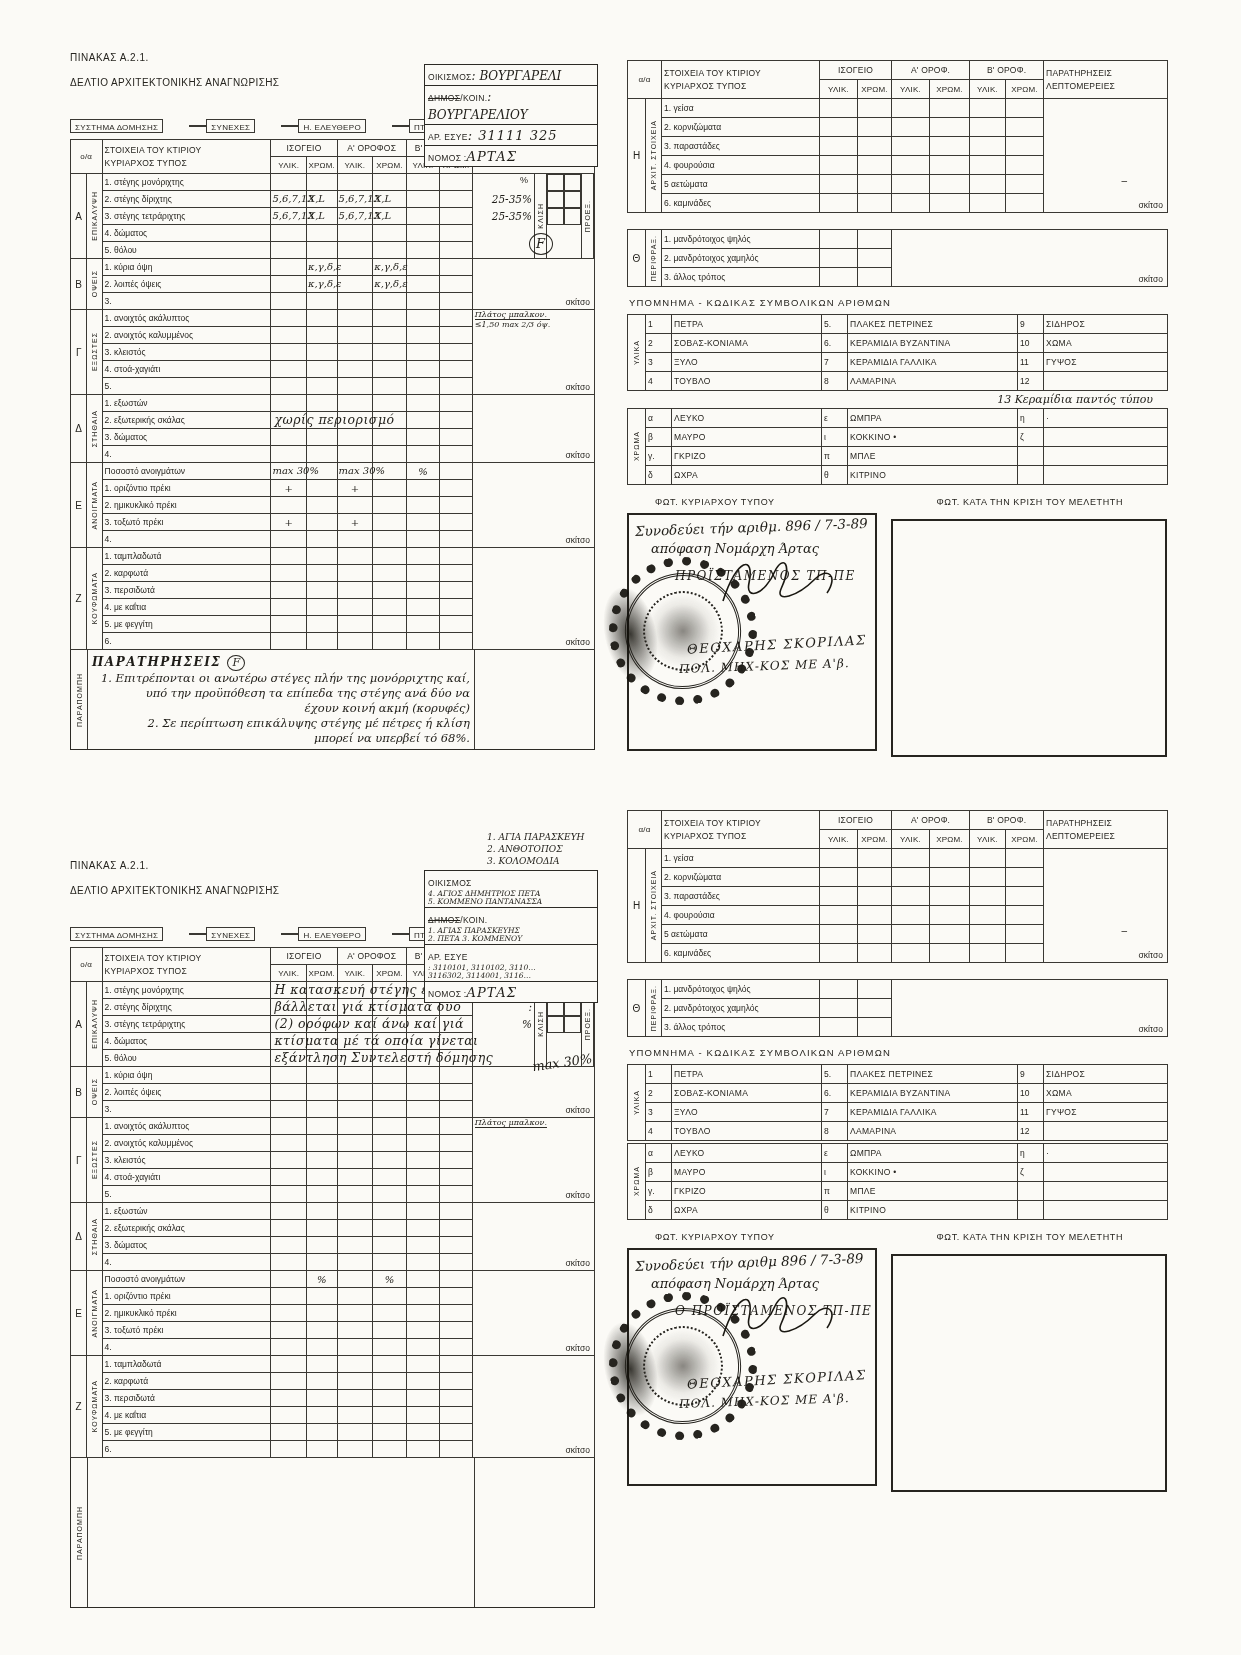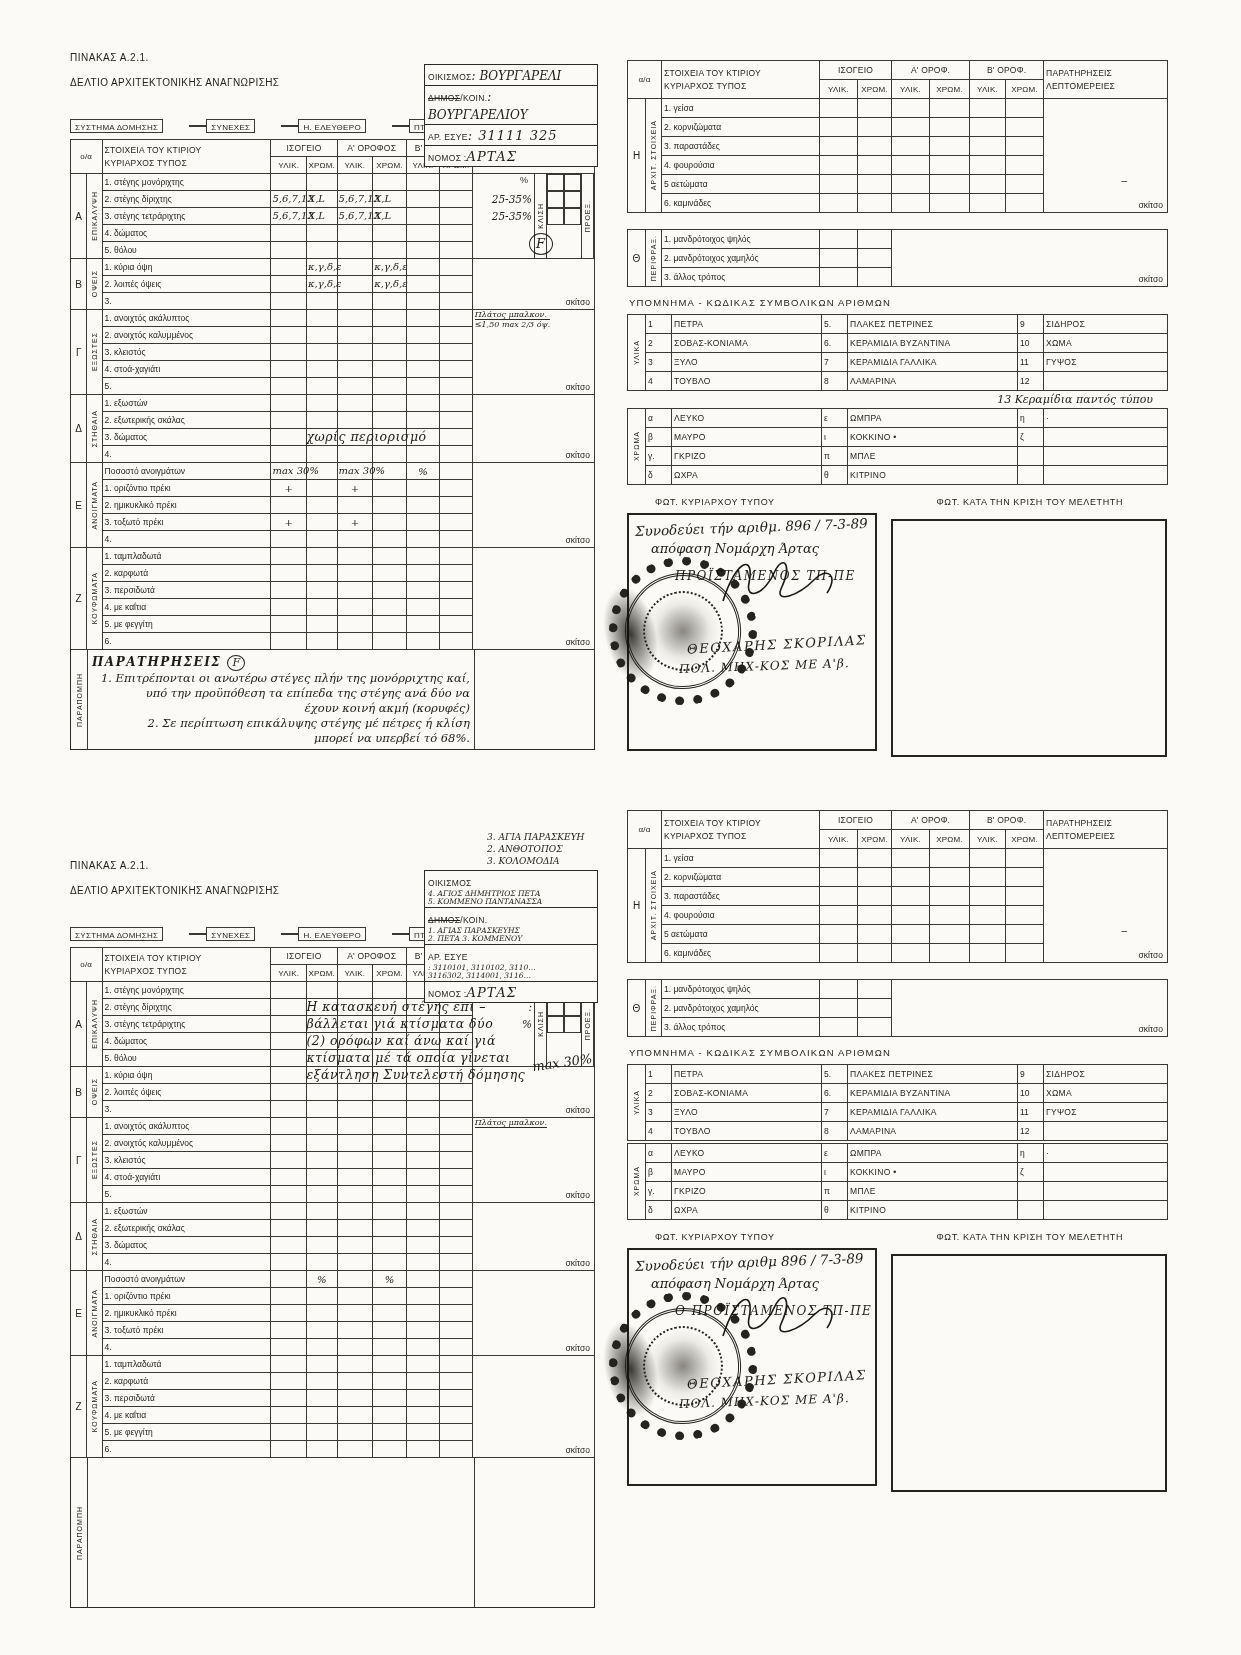--- a/index.html
+++ b/index.html
@@ -49,22 +49,22 @@
   .grid .vl { padding: 0; text-align: center; }
   .vtext { writing-mode: vertical-rl; transform: rotate(180deg); font-size: 7px;
            letter-spacing: 1px; margin: 0 auto; line-height: 1; }
   .grid .lab { font-size: 8.5px; white-space: nowrap; }
   .grid .sub { font-size: 8px; text-align: center; padding: 0 1px; }
   .grid .floor { text-align: center; font-size: 8.5px; }
   .lblh div, .noth div { line-height: 13px; }
   .hw { font-family: "DejaVu Serif", serif; font-style: italic; color: #1f1d18; }
   .cv { font-size: 10px; display: block; text-align: center; }
   .cv.abs { position: absolute; left: 1px; top: 2px; white-space: nowrap; text-align: left; z-index: 3; }
-  .bigov { position: absolute; left: 3px; top: 17px; white-space: nowrap; z-index: 4;
-           font-size: 12.5px; letter-spacing: .5px; margin-left: 32px; }
+  .bigov { position: absolute; left: 3px; top: 0px; white-space: nowrap; z-index: 4;
+           font-size: 12.5px; letter-spacing: .5px; }
   .sketch { position: absolute; right: 4px; bottom: 2px; font-size: 8.5px; }
   .gnote { position: absolute; left: 2px; top: 0; font-size: 8px; line-height: 9px; white-space: nowrap; }
   .gnote div:first-child { border-bottom: 1px solid #2c2a25; }
   .dashnote { position: absolute; right: 40px; bottom: 26px; font-size: 10px; }
 
   .klisiwrap { position: absolute; inset: 0; display: flex; }
   .kleft { flex: 1; position: relative; }
   .kpct { position: absolute; top: 1px; right: 6px; font-size: 9px; }
   .kval { position: absolute; right: 2px; white-space: nowrap; font-size: 10.5px; }
   .kstrip { width: 13px; border-left: 1px solid #3a3833; border-right: 1px solid #3a3833;
@@ -850,21 +850,21 @@
         <span class="syslabel">Η. ΕΛΕΥΘΕΡΟ</span>
         <span class="syscheck"></span>
       </div>
       <div class="sysbox">
         <span class="syslabel">ΠΤΕΡΥΓΩΝ</span>
         <span class="syscheck">X</span>
       </div>
     </div>
     <div class="infobox" style="top: 52px;">
       <div class="preinfo hw">
-        <div>3. ΑΓΙΑ ΠΑΡΑΣΚΕΥΗ</div>
+        <div>1. ΑΓΙΑ ΠΑΡΑΣΚΕΥΗ</div>
         <div>2. ΑΝΘΟΤΟΠΟΣ</div>
         <div>3. ΚΟΛΟΜΟΔΙΑ</div>
       </div>
       <div class="inforow"><span class="infolabel">ΟΙΚΙΣΜΟΣ</span><span class="hw infoval small">4. ΑΓΙΟΣ ΔΗΜΗΤΡΙΟΣ ΠΕΤΑ
 5. ΚΟΜΜΕΝΟ  ΠΑΝΤΑΝΑΣΣΑ</span></div>
       <div class="inforow"><span class="infolabel"><span class="strike">ΔΗΜΟΣ</span>/ΚΟΙΝ.</span><span class="hw infoval small">1. ΑΓΙΑΣ ΠΑΡΑΣΚΕΥΗΣ
 2. ΠΕΤΑ  3. ΚΟΜΜΕΝΟΥ</span></div>
       <div class="inforow"><span class="infolabel">ΑΡ. ΕΣΥΕ</span><span class="hw infoval small">: 3110101, 3110102, 3110…
 3116302, 3114001, 3116…</span></div>
       <div class="inforow"><span class="infolabel">ΝΟΜΟΣ :</span><span class="hw infoval big">ΑΡΤΑΣ</span></div>

